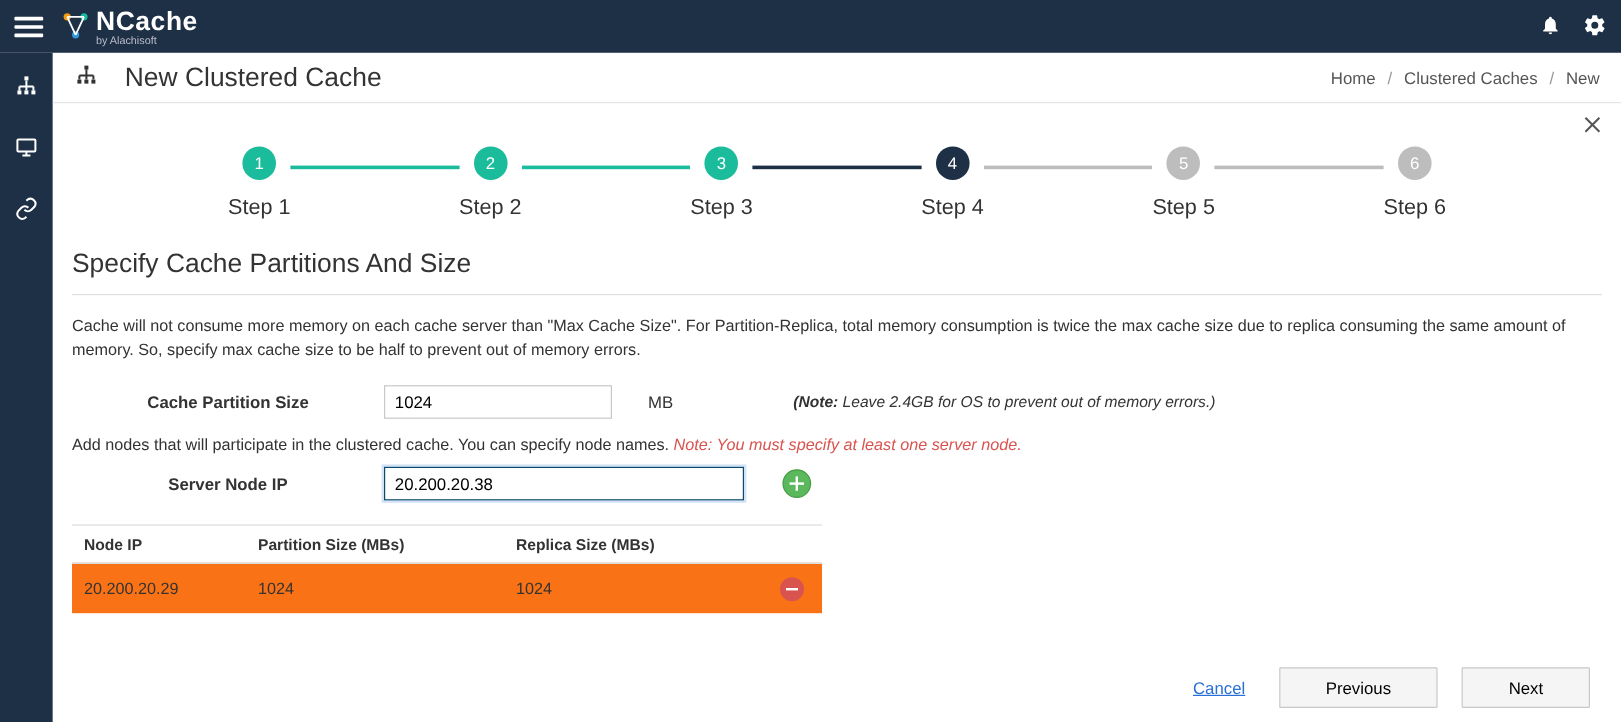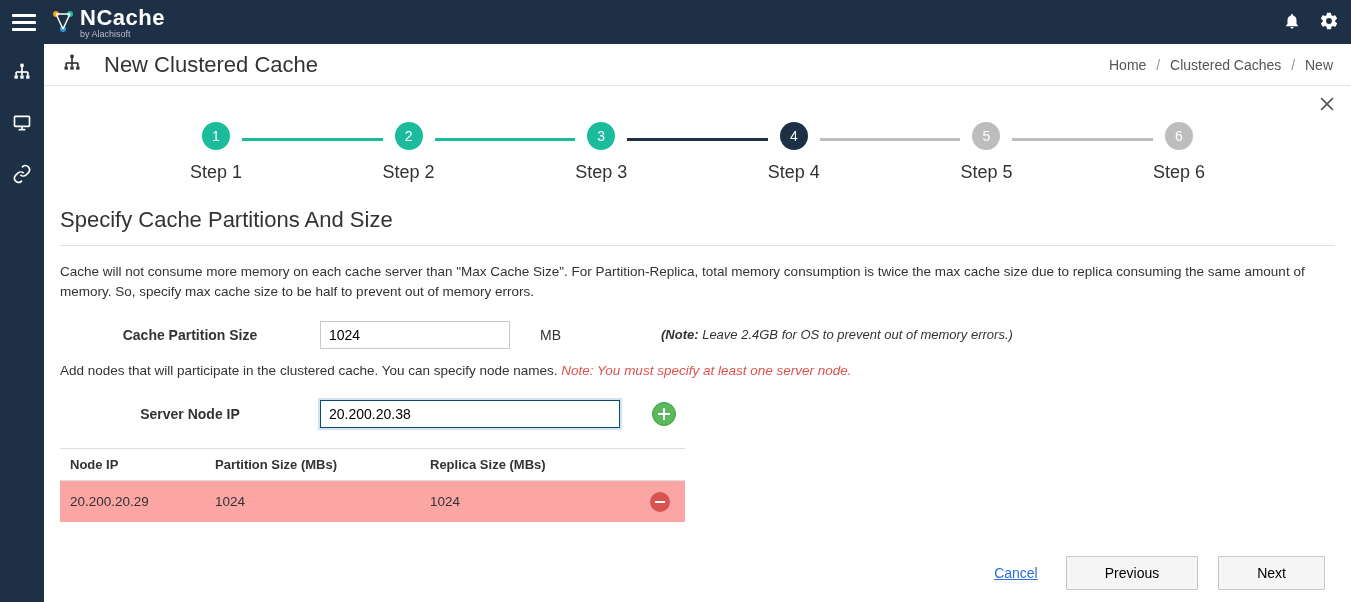--- a/index.html
+++ b/index.html
@@ -55,32 +55,32 @@
     .description { font-size: 13.5px; color: #333; line-height: 1.5; margin-bottom: 18px; }
     
     .form-row { display: flex; align-items: center; margin-bottom: 14px; }
     .form-label { width: 260px; text-align: center; font-size: 14px; color: #333; font-weight: bold; }
     .text-input { border: 1px solid #c8c8c8; padding: 5px 8px; font-size: 14px; width: 190px; }
     .text-input.focused { border: 1px solid #0c4a6e; box-shadow: 0 0 0 2px rgba(74,144,217,0.25); width: 300px; }
     .unit { margin-left: 30px; font-size: 14px; color: #333; }
     .note { margin-left: 100px; font-size: 13px; color: #333; }
     .note .bold { font-weight: bold; }
     .note .italic { font-style: italic; }
-    .instruction { font-size: 13.5px; color: #333; margin-bottom: 22px; }
+    .instruction { font-size: 13.5px; color: #333; margin-bottom: 11px; }
     .instruction .warn { color: #d9534f; font-style: italic; }
     
     .add-btn { width: 24px; height: 24px; border-radius: 50%; background: #5cb85c; border: 1px solid #449d44; margin-left: 32px; cursor: pointer; position: relative; display: flex; align-items: center; justify-content: center; }
     .add-btn::before, .add-btn::after { content: ''; position: absolute; background: #fff; }
     .add-btn::before { width: 12px; height: 2px; }
     .add-btn::after { width: 2px; height: 12px; }
     
     
     .node-table { width: 625px; border-collapse: collapse; margin-top: 6px; }
     .node-table th { text-align: left; font-weight: 600; font-size: 13px; padding: 8px 10px; border-top: 1px solid #ddd; border-bottom: 1px solid #ddd; background: #fff; }
-    .node-table td { padding: 10px 10px; background: #fca5a5; font-size: 13.5px; }
+    .node-table td { padding: 10px 10px; background: #f97316; font-size: 13.5px; }
     .node-table th:nth-child(1), .node-table td:nth-child(1) { width: 145px; }
     .node-table th:nth-child(2), .node-table td:nth-child(2) { width: 215px; }
     .node-table th:nth-child(3), .node-table td:nth-child(3) { width: 215px; }
     .node-table th:nth-child(4), .node-table td:nth-child(4) { width: 50px; text-align: center; }
     .remove-btn { width: 20px; height: 20px; border-radius: 50%; background: #d9534f; display: inline-flex; align-items: center; justify-content: center; cursor: pointer; }
     .remove-btn::before { content: ''; width: 10px; height: 2px; background: #fff; }
     
     
     .footer { margin-top: auto; display: flex; justify-content: flex-end; align-items: center; gap: 20px; padding: 12px 10px; }
     .link-cancel { color: #2a6fd6; text-decoration: underline; font-size: 14px; cursor: pointer; margin-right: 8px; }

